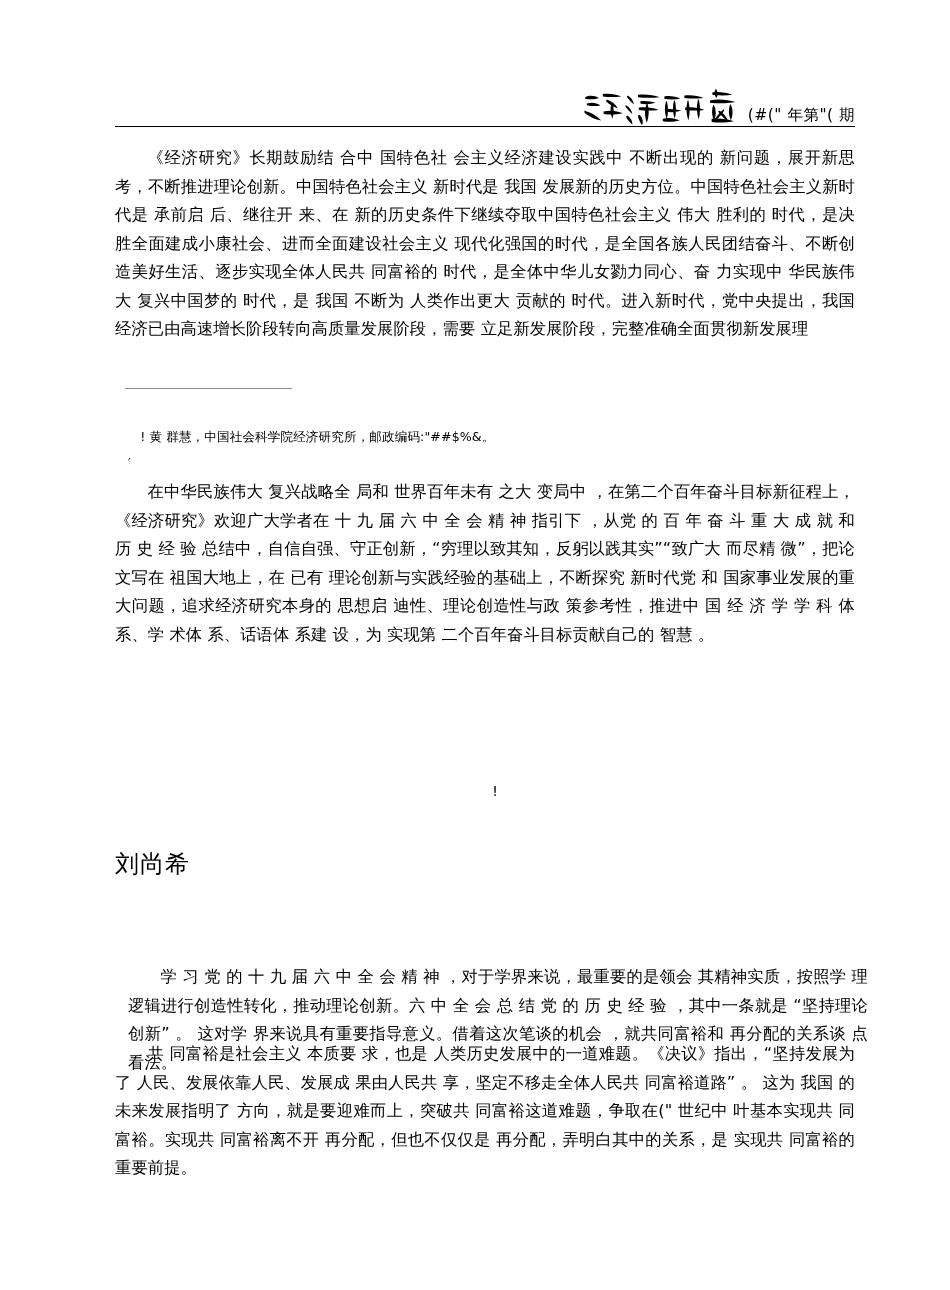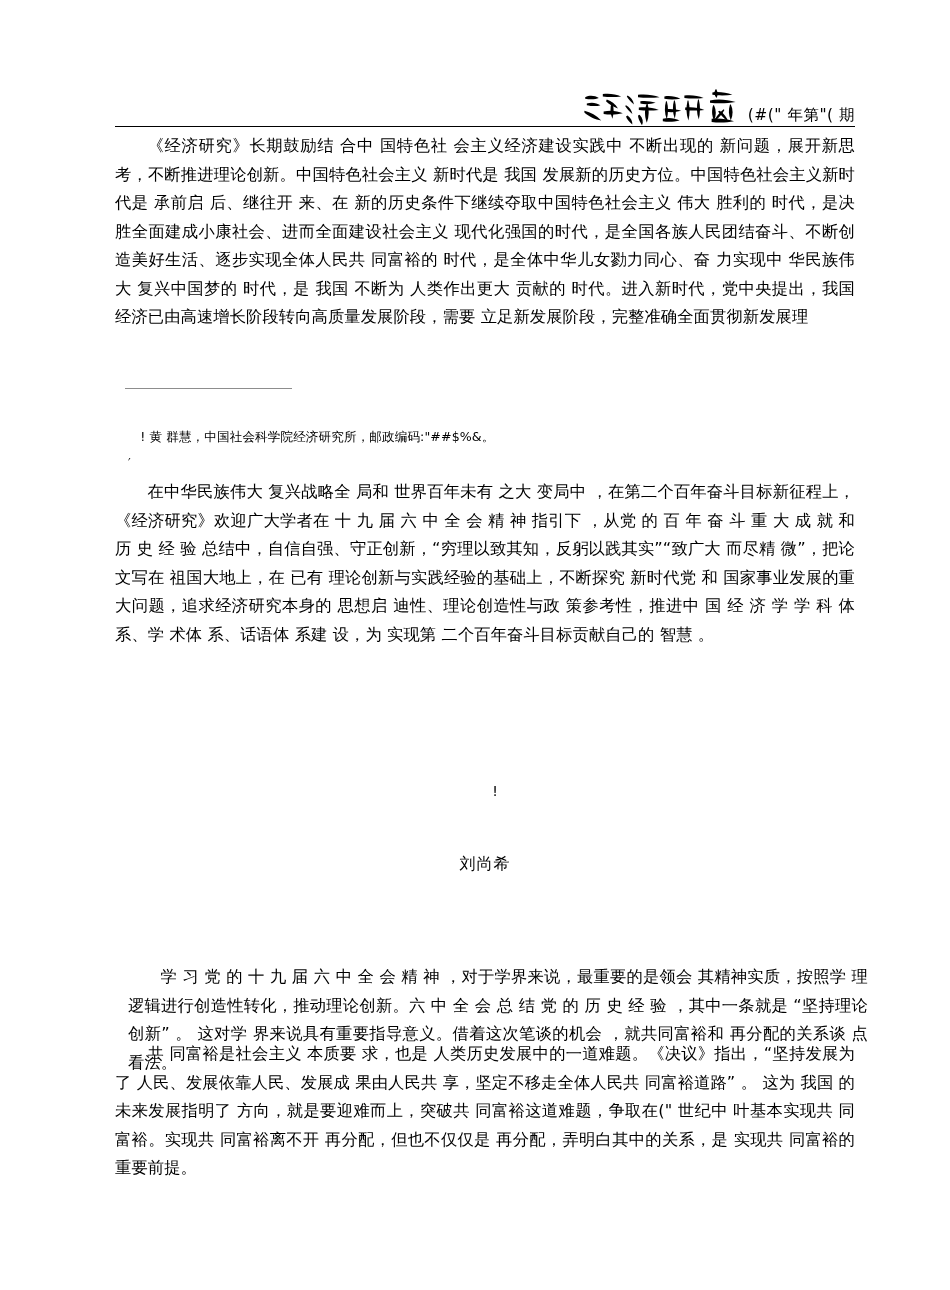--- a/index.html
+++ b/index.html
@@ -73,21 +73,21 @@
     line-height: 28.5px;
     text-align: justify;
     text-justify: inter-character;
     letter-spacing: 0.1px;
     word-break: break-all;
   }
   p.indent {
     text-indent: 2em;
   }
 
-  #block-lead { top: 132px; }
+  #block-lead { top: 144px; }
   #block-after-note { top: 478px; }
 
   
   .rule-note {
     position: absolute;
     left: 125px;
     top: 388px;
     width: 167px;
     height: 0;
     border-top: 1px solid #8d8d8d;
@@ -134,22 +134,21 @@
     top: -25px;
     font-size: 14px;
     line-height: 14px;
     font-weight: 400;
   }
   .article-author {
     position: absolute;
     left: 115px;
     top: 850px;
     width: 740px;
-    text-align: center;
-    font-size: 16px;
+    font-size: 24px;
     line-height: 28px;
     letter-spacing: 1px;
   }
 
   #block-art-1 { top: 963px; margin-left: 13px; }
   #block-art-2 { top: 1040px; }
 </style>
 </head>
 <body>
 

